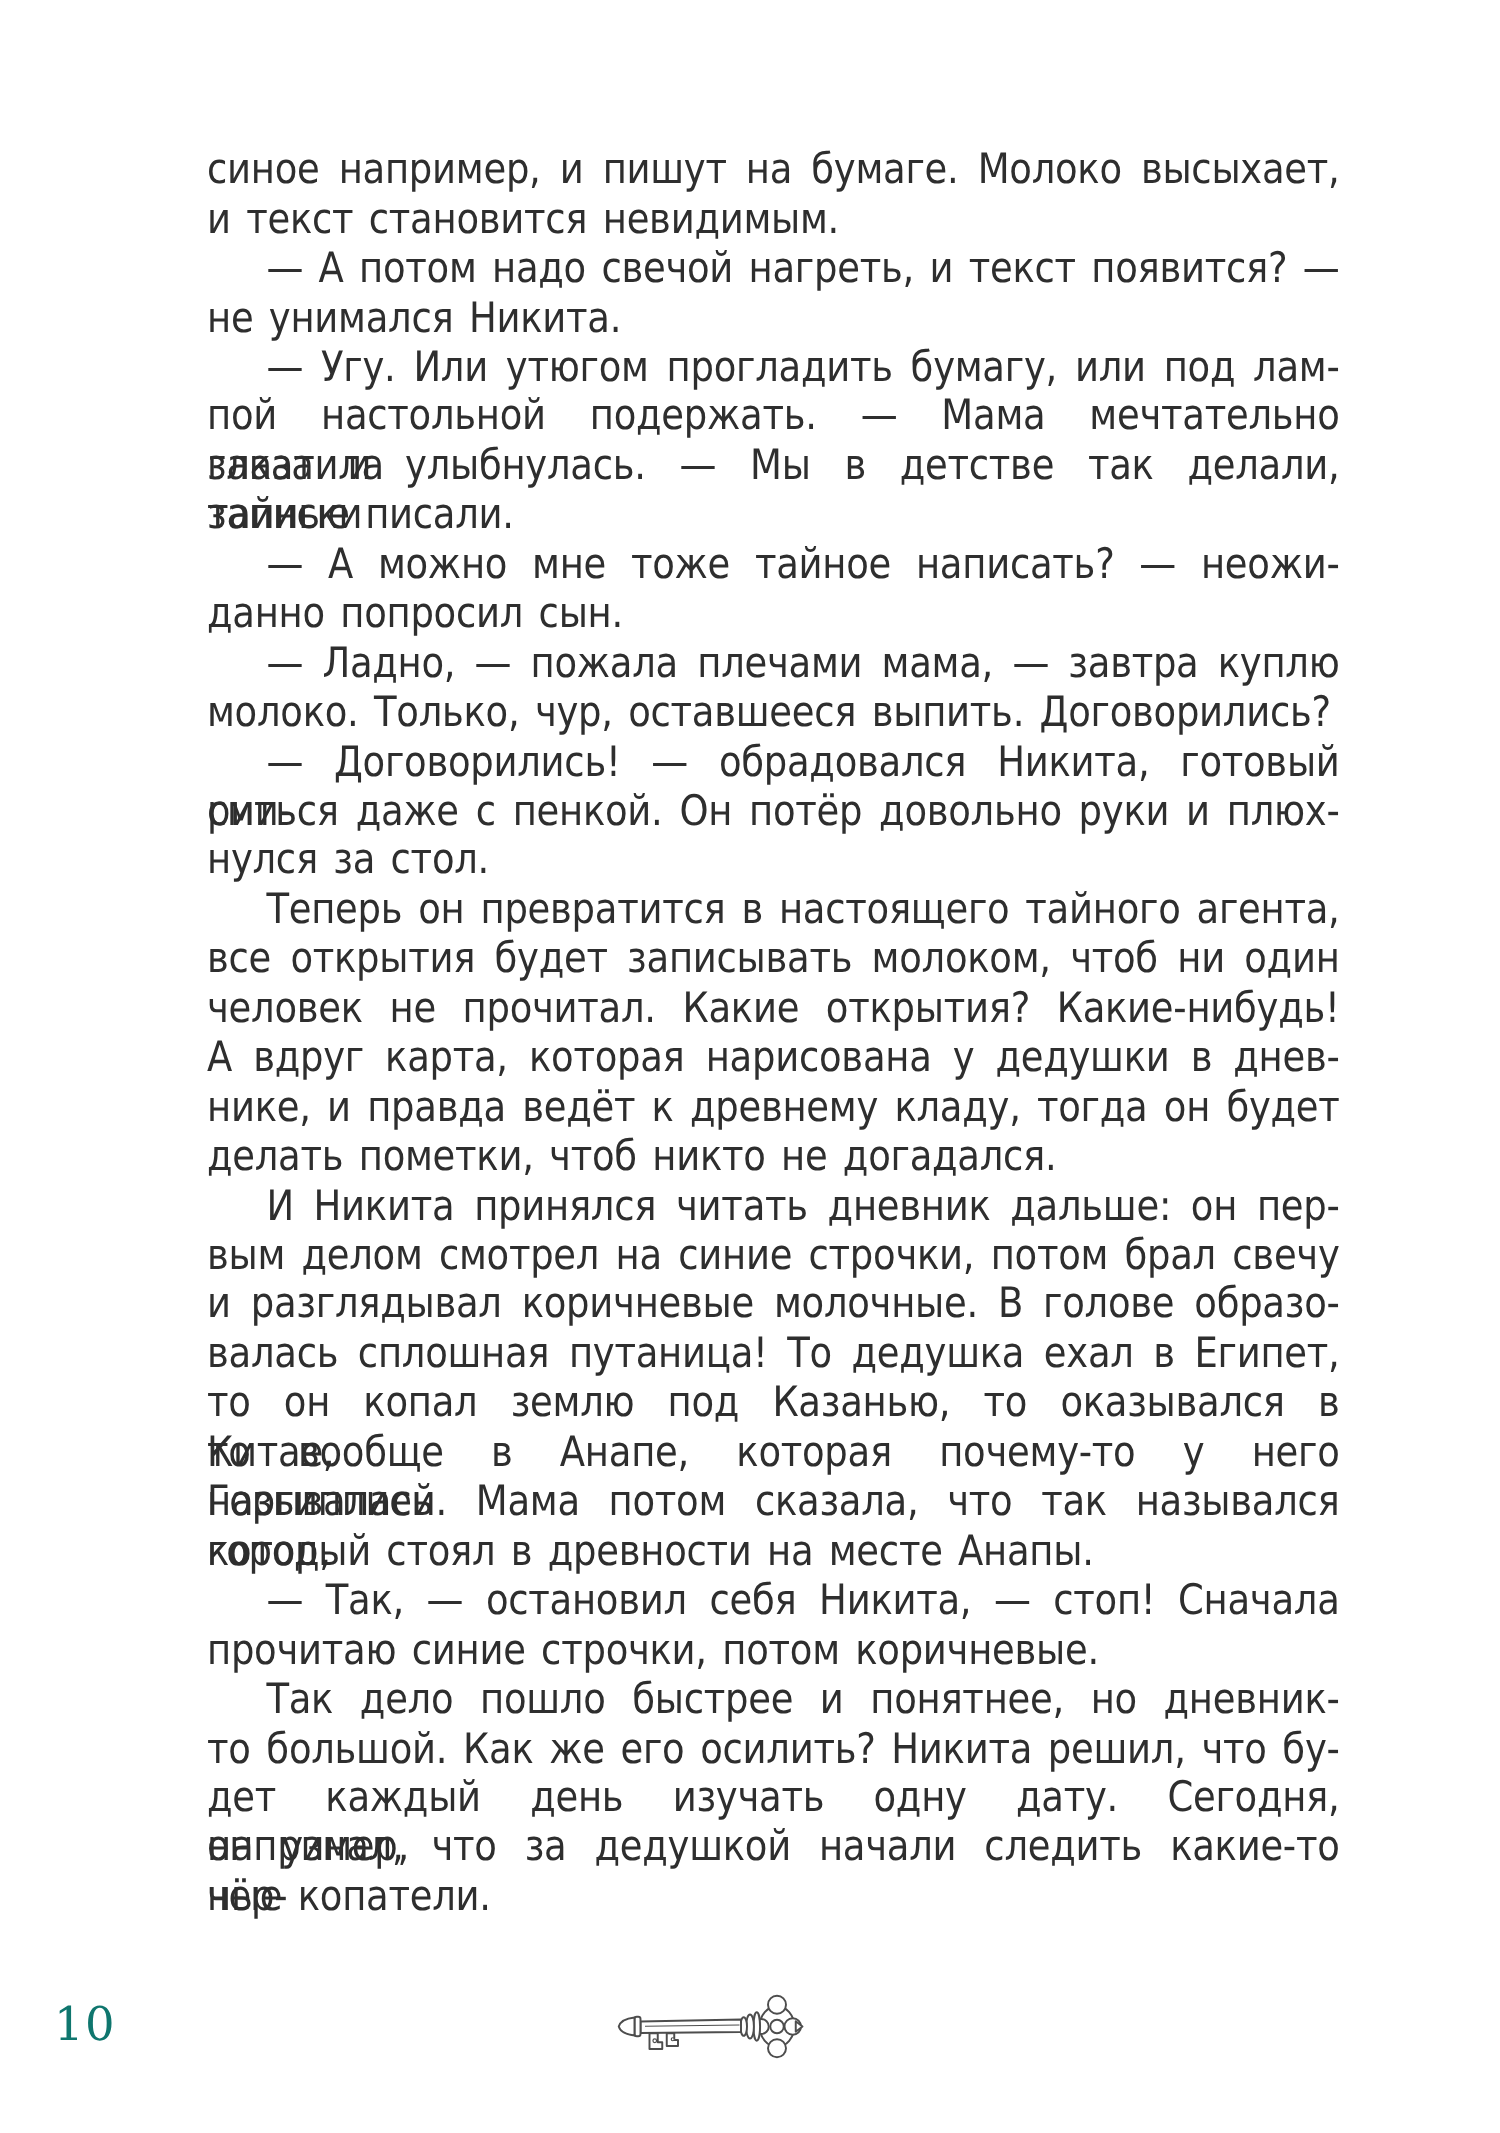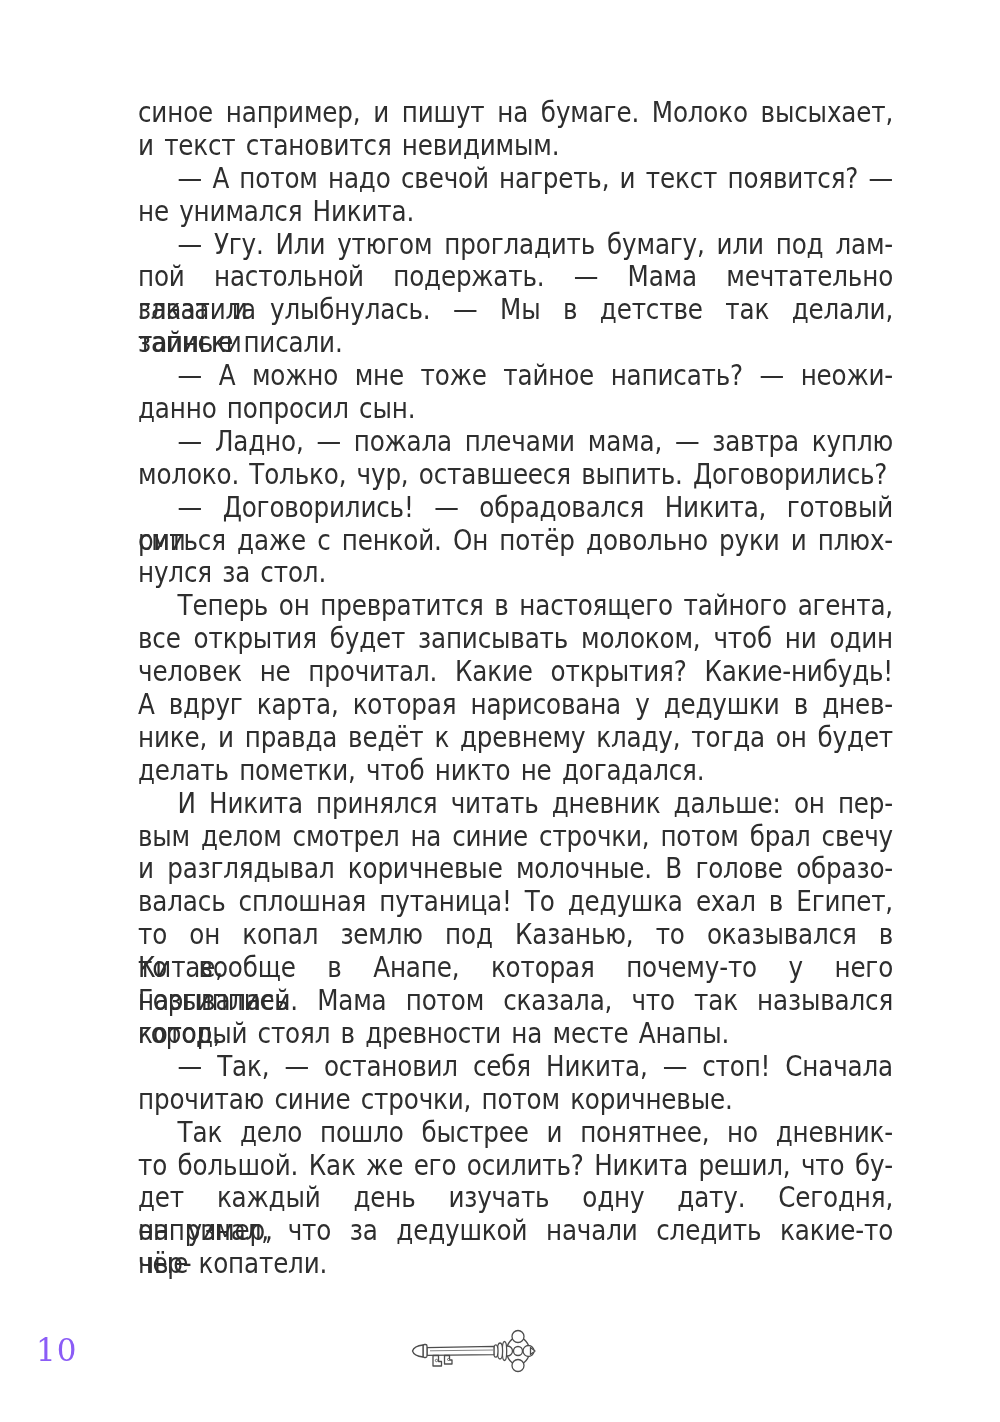--- a/index.html
+++ b/index.html
@@ -51,21 +51,21 @@
     left: 0; top: 1320px;
     width: 1000px;
     height: 70px;
   }
   .page-number {
     position: absolute;
     left: 36px;
     top: 12px;
     font-family: "DejaVu Serif", "Liberation Serif", serif;
     font-size: 31px;
-    color: #8b5cf6;
+    color: #0f766e;
     letter-spacing: 1px;
   }
   .ornament {
     position: absolute;
     left: 410px;
     top: 6px;
     width: 126px;
     height: 50px;
   }
 </style>

